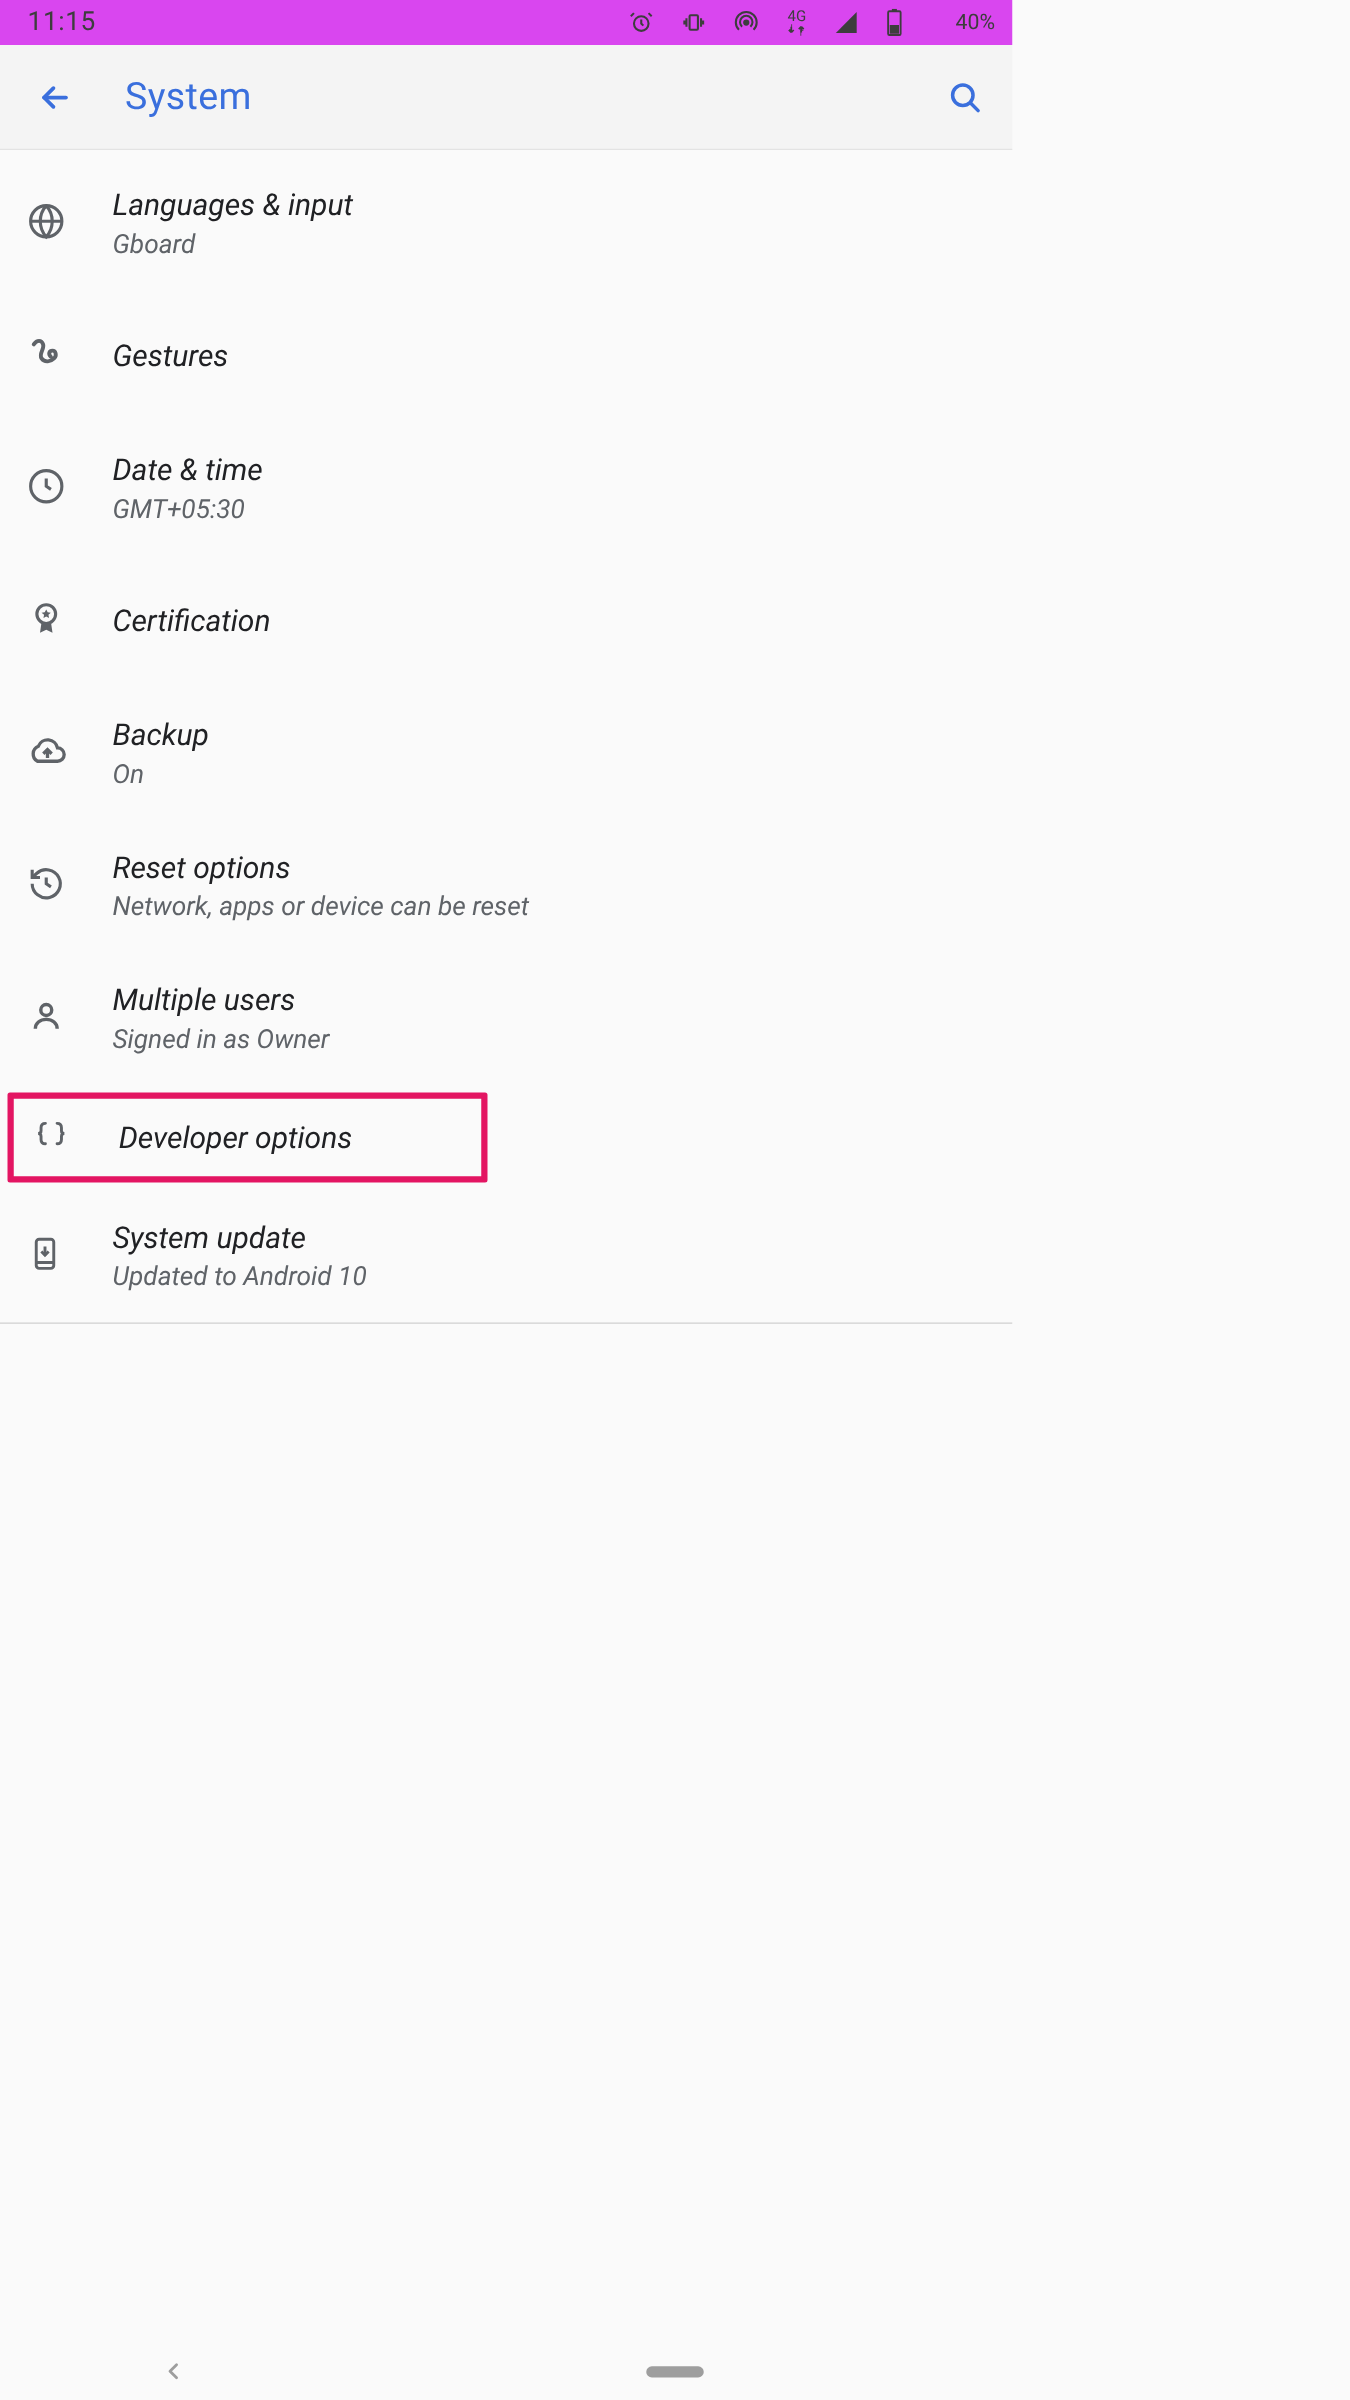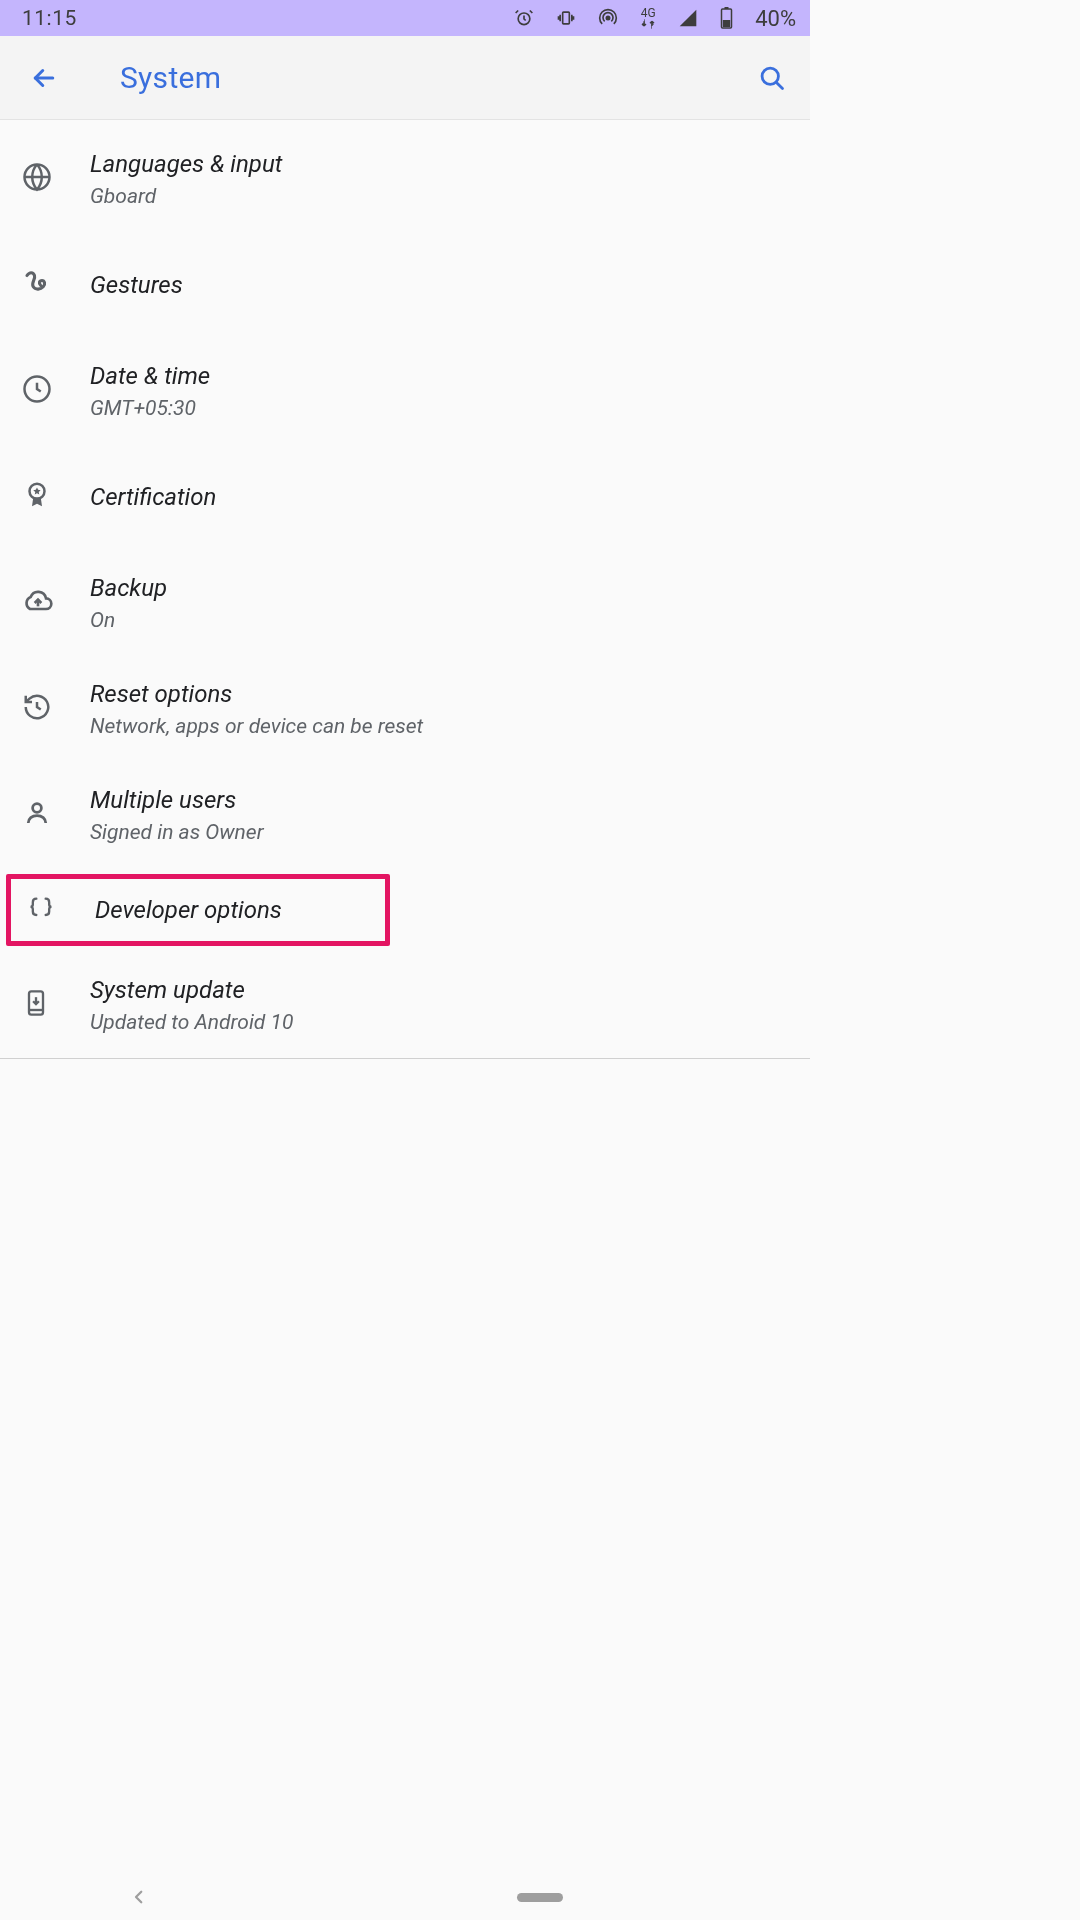--- a/index.html
+++ b/index.html
@@ -7,44 +7,43 @@
   body {
     font-family: Roboto, "Segoe UI", Arial, sans-serif;
     background: #fafafa;
     color: #212121;
     overflow: hidden;
   }
 
   
   .status-bar {
     height: 36px;
-    background: #c4b5fd;
+    background: #d946ef;
     display: flex;
     align-items: center;
     padding: 0 14px 0 22px;
     color: #3d3d3d;
     font-size: 21px;
   }
   .status-bar .time { flex: 0 0 auto; letter-spacing: 0.5px; }
   .status-bar .spacer { flex: 1; }
   .status-bar .right-icons { display: flex; align-items: center; gap: 22px; }
   .status-bar .right-icons > span { display: inline-flex; align-items: center; }
   .status-bar svg { display: block; }
   .net-label { font-size: 12px; line-height: 1; text-align: center; }
-  .batt-pct { font-size: 22px; }
+  .batt-pct { font-size: 17px; margin-left: 20px; }
 
   
   .app-bar {
     height: 84px;
     background: #f4f4f4;
     border-bottom: 1px solid #e3e3e3;
     display: flex;
     align-items: center;
     padding: 0 18px 0 24px;
-    gap: 20px;
   }
   .back-btn { width: 40px; height: 40px; display:flex; align-items:center; justify-content:center; color:#3a6fdd; }
   .app-title { margin-left: 36px; font-size: 30px; color:#3a6fdd; font-weight:400; letter-spacing:0.3px; }
   .app-bar .spacer { flex:1; }
   .search-btn { width:40px; height:40px; display:flex; align-items:center; justify-content:center; color:#3a6fdd; }
 
   
   .list { padding-top: 6px; border-bottom: 1px solid #d0d0d0; }
   .row {
     display: flex;

